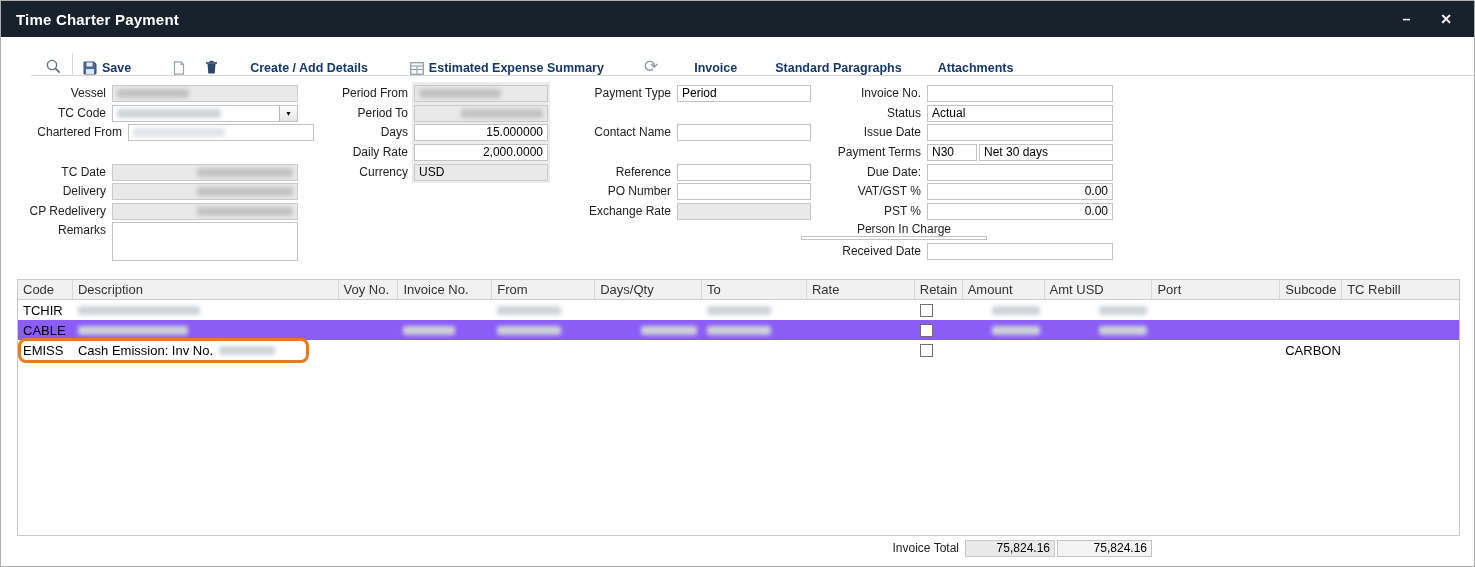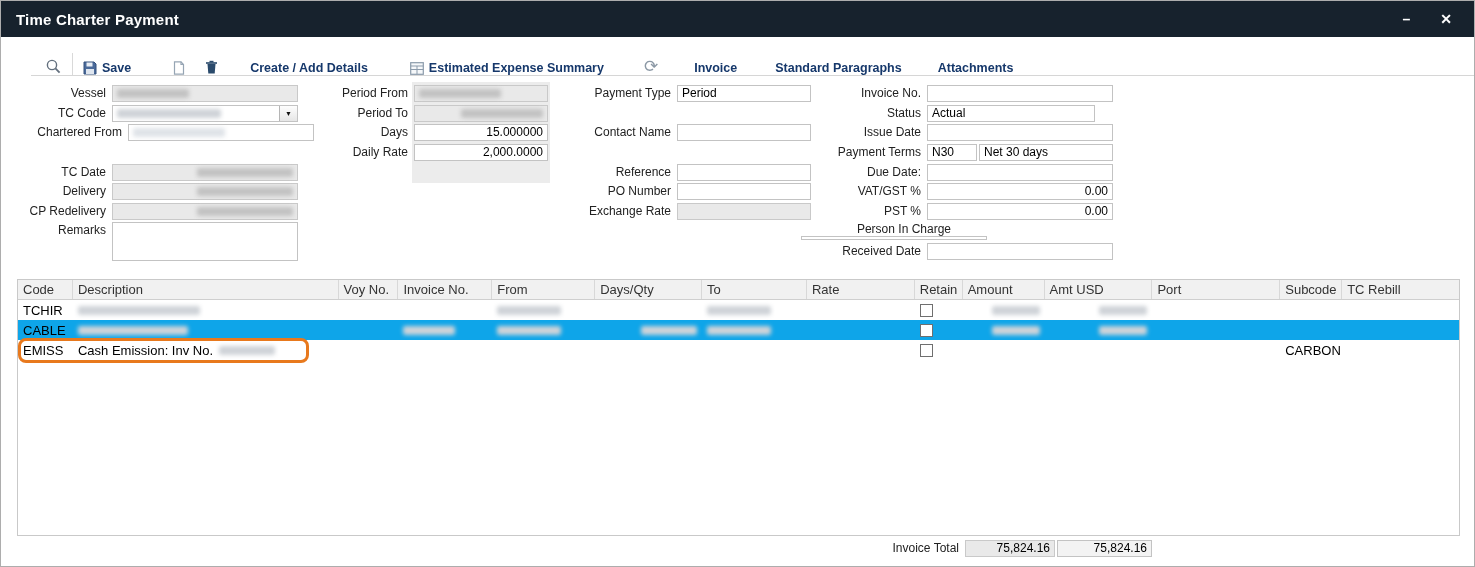--- a/index.html
+++ b/index.html
@@ -28,21 +28,21 @@
   .gray .redact{background:#c2c2c2;}
   .combo-btn{position:absolute;right:0;top:0;bottom:0;width:17px;background:linear-gradient(#fdfdfd,#e6e6e6);
     border-left:1px solid #b5b5b5;display:flex;align-items:center;justify-content:center;font-size:7px;color:#111;}
   .panel2{position:absolute;left:411px;top:81px;width:138px;height:101px;background:#ececec;}
   
   .grid{position:absolute;left:16px;top:278px;width:1443px;height:257px;border:1px solid #c9c9c9;background:#fff;box-sizing:border-box;}
   .ghead{display:flex;height:19px;background:#f1f1f1;border-bottom:1px solid #cfcfcf;}
   .gcell{display:flex;align-items:center;padding:0 5px;box-sizing:border-box;height:100%;overflow:hidden;white-space:nowrap;font-size:13px;}
   .ghead .gcell{border-right:1px solid #d8d8d8;color:#333;}
   .grow{display:flex;height:20px;align-items:center;color:#000;}
-  .grow.alt{background:#0ea5e9;}
+  .grow.alt{background:#8b5cf6;}
   .cw1{width:55px}.cw2{width:266px}.cw3{width:60px}.cw4{width:94px}.cw5{width:103px}.cw6{width:107px}
   .cw7{width:105px}.cw8{width:108px}.cw9{width:48px}.cw10{width:82px}.cw11{width:108px}.cw12{width:128px}
   .cw13{width:62px}.cw14{width:117px}
   .cb{width:13px;height:13px;border:1px solid #6f6f6f;background:#fff;box-sizing:border-box;flex:0 0 auto;}
   .hl{position:absolute;left:0;top:58px;width:291px;height:25px;border:3px solid #e8791d;border-radius:8px;
     pointer-events:none;box-sizing:border-box;z-index:5;}
 </style>
 </head>
 <body>
 
@@ -166,20 +166,26 @@
     <div class="ffield num" style="width:134px;">
         <span>15.000000</span>
       </div>
   </div>
   <div class="frow" style="left:330px;top:142px;">
     <span class="flabel" style="width:83px;">Daily Rate</span>
     <div class="ffield num" style="width:134px;">
         <span>2,000.0000</span>
       </div>
   </div>
+  <div class="frow" style="left:330px;top:162px;">
+    <span class="flabel" style="width:83px;">Currency</span>
+    <div class="ffield gray" style="width:134px;">
+        <span>USD</span>
+      </div>
+  </div>
 
   <div class="frow" style="left:560px;top:83px;">
     <span class="flabel" style="width:116px;">Payment Type</span>
     <div class="ffield" style="width:134px;">
         <span>Period</span>
       </div>
   </div>
   <div class="frow" style="left:560px;top:122px;">
     <span class="flabel" style="width:116px;">Contact Name</span>
     <div class="ffield" style="width:134px;"></div>
@@ -196,21 +202,21 @@
     <span class="flabel" style="width:116px;">Exchange Rate</span>
     <div class="ffield gray" style="width:134px;"></div>
   </div>
 
   <div class="frow" style="left:800px;top:83px;">
     <span class="flabel" style="width:126px;">Invoice No.</span>
     <div class="ffield" style="width:186px;"></div>
   </div>
   <div class="frow" style="left:800px;top:103px;">
     <span class="flabel" style="width:126px;">Status</span>
-    <div class="ffield" style="width:168px;">
+    <div class="ffield" style="width:186px;">
         <span>Actual</span>
       </div>
   </div>
   <div class="frow" style="left:800px;top:122px;">
     <span class="flabel" style="width:126px;">Issue Date</span>
     <div class="ffield" style="width:186px;"></div>
   </div>
   <div class="frow" style="left:800px;top:142px;">
     <span class="flabel" style="width:126px;">Payment Terms</span>
     <div class="ffield" style="width:50px;">

